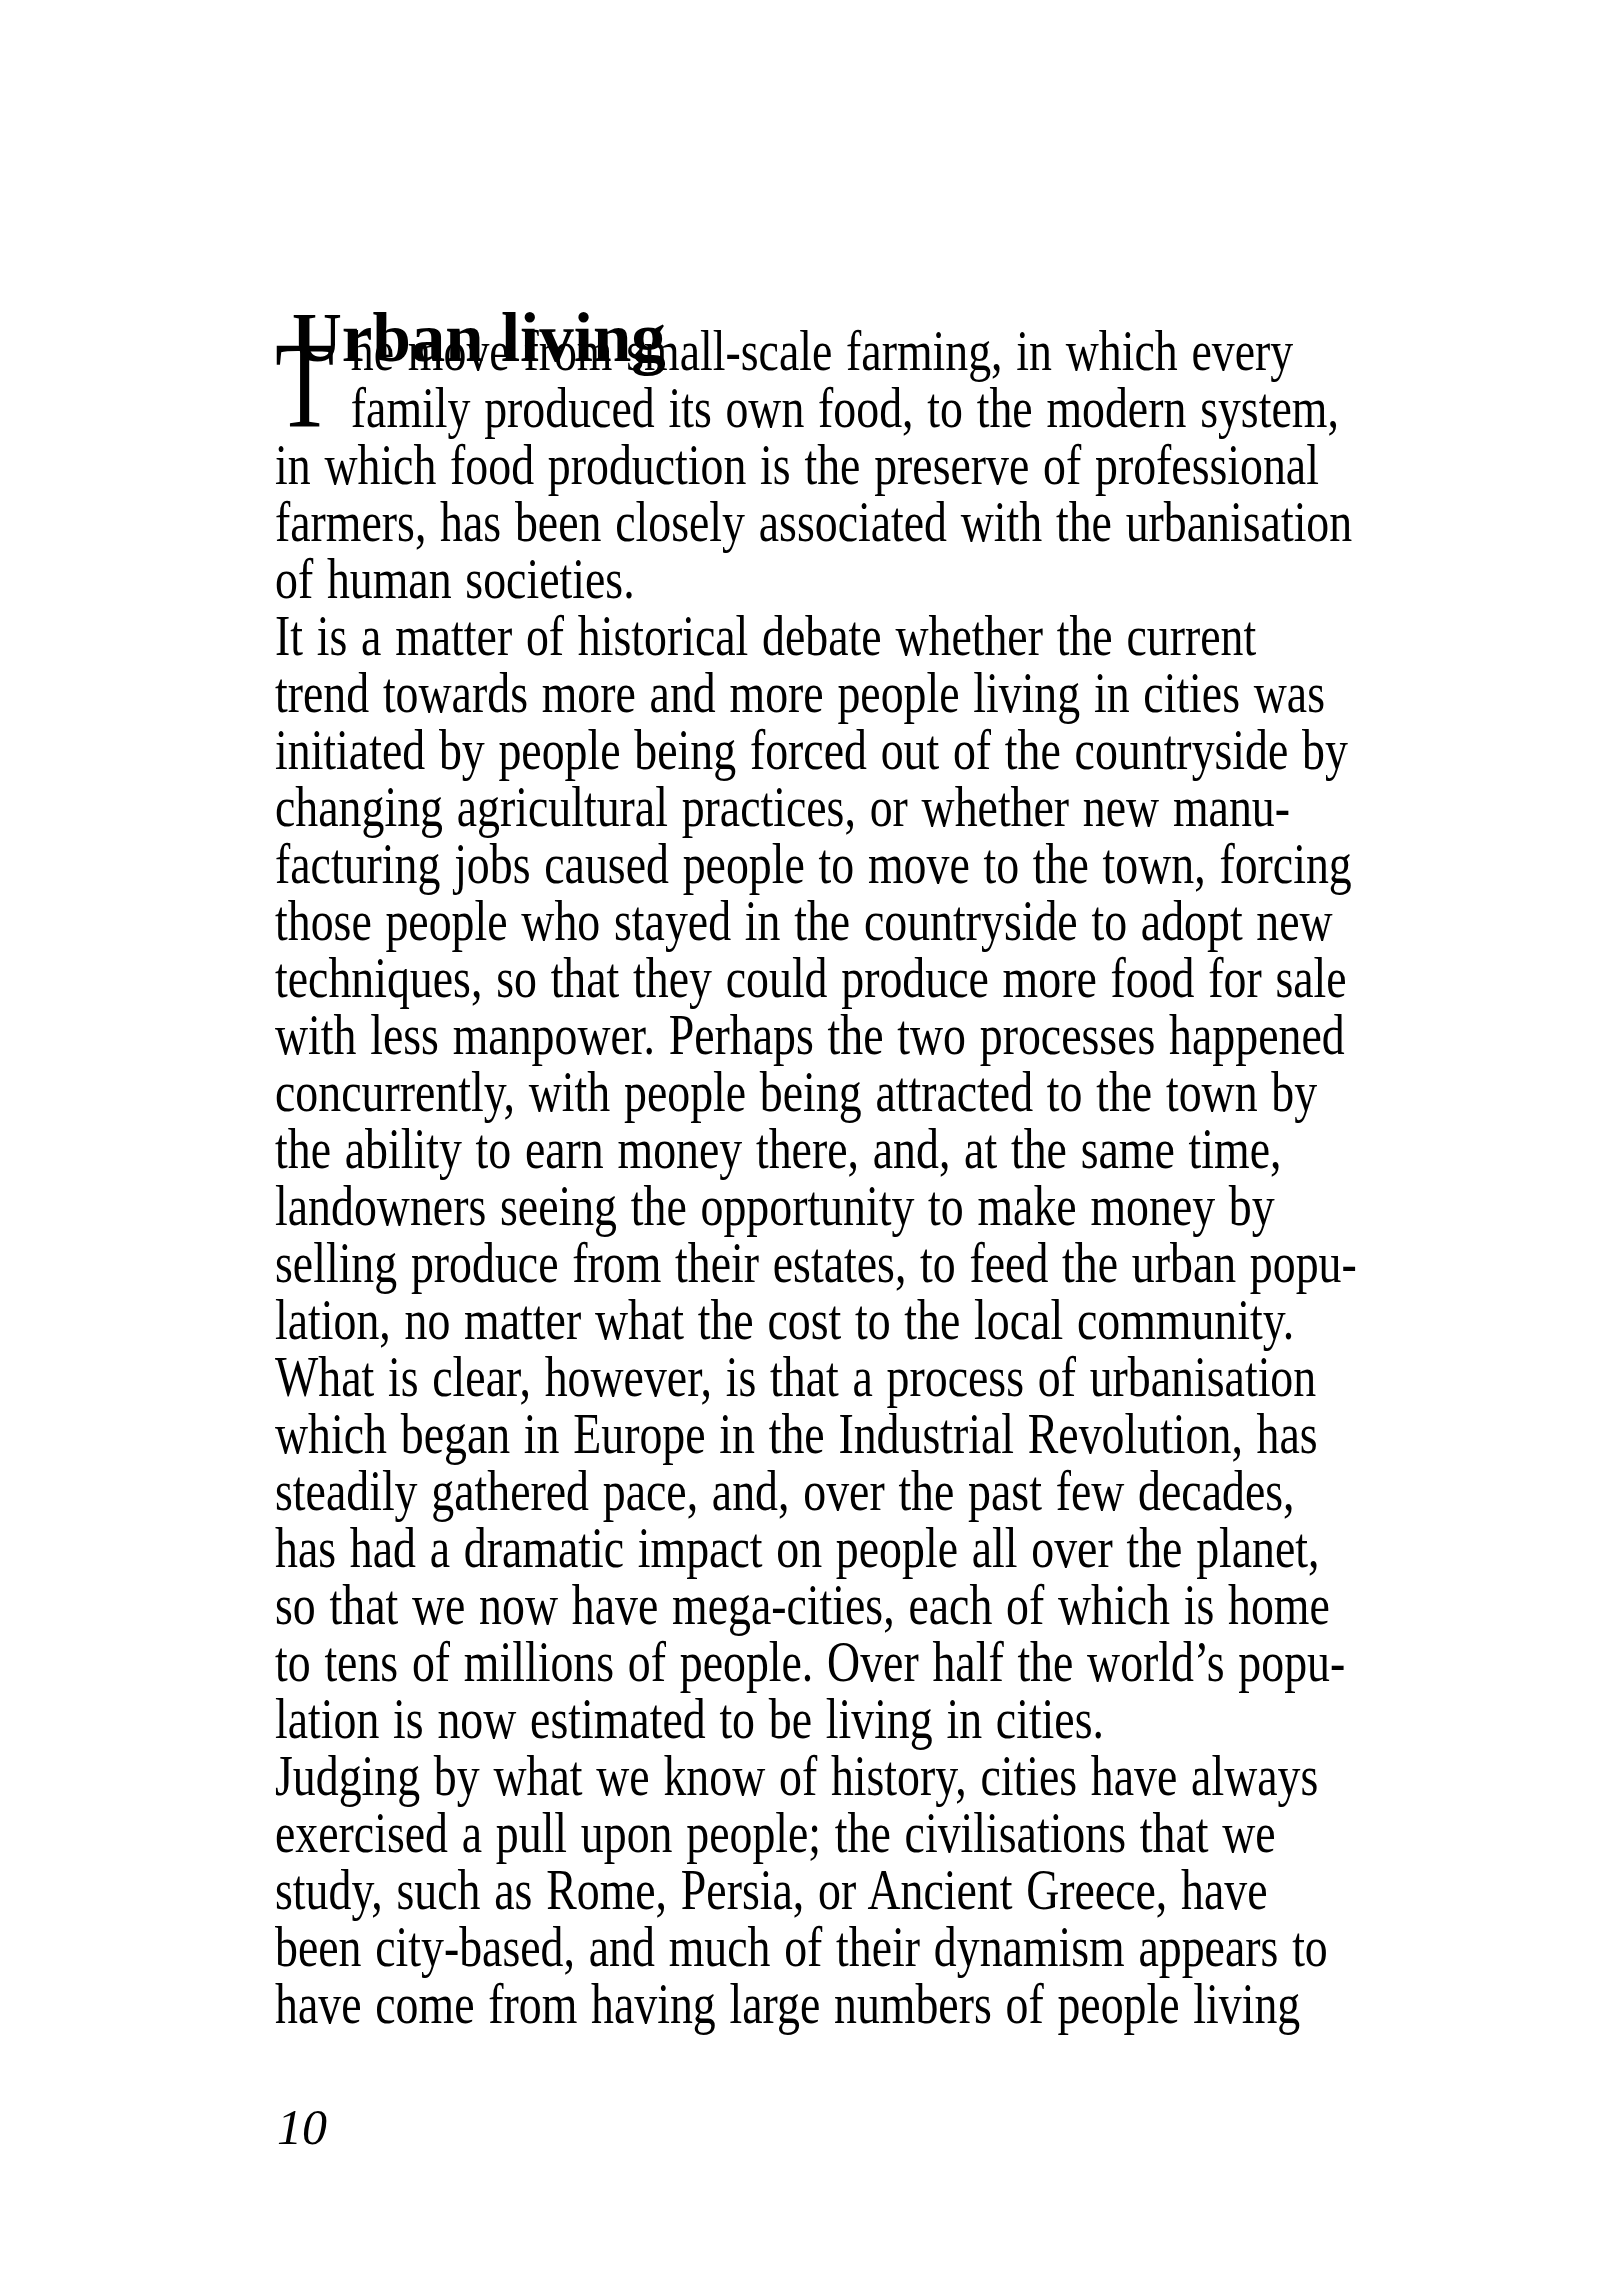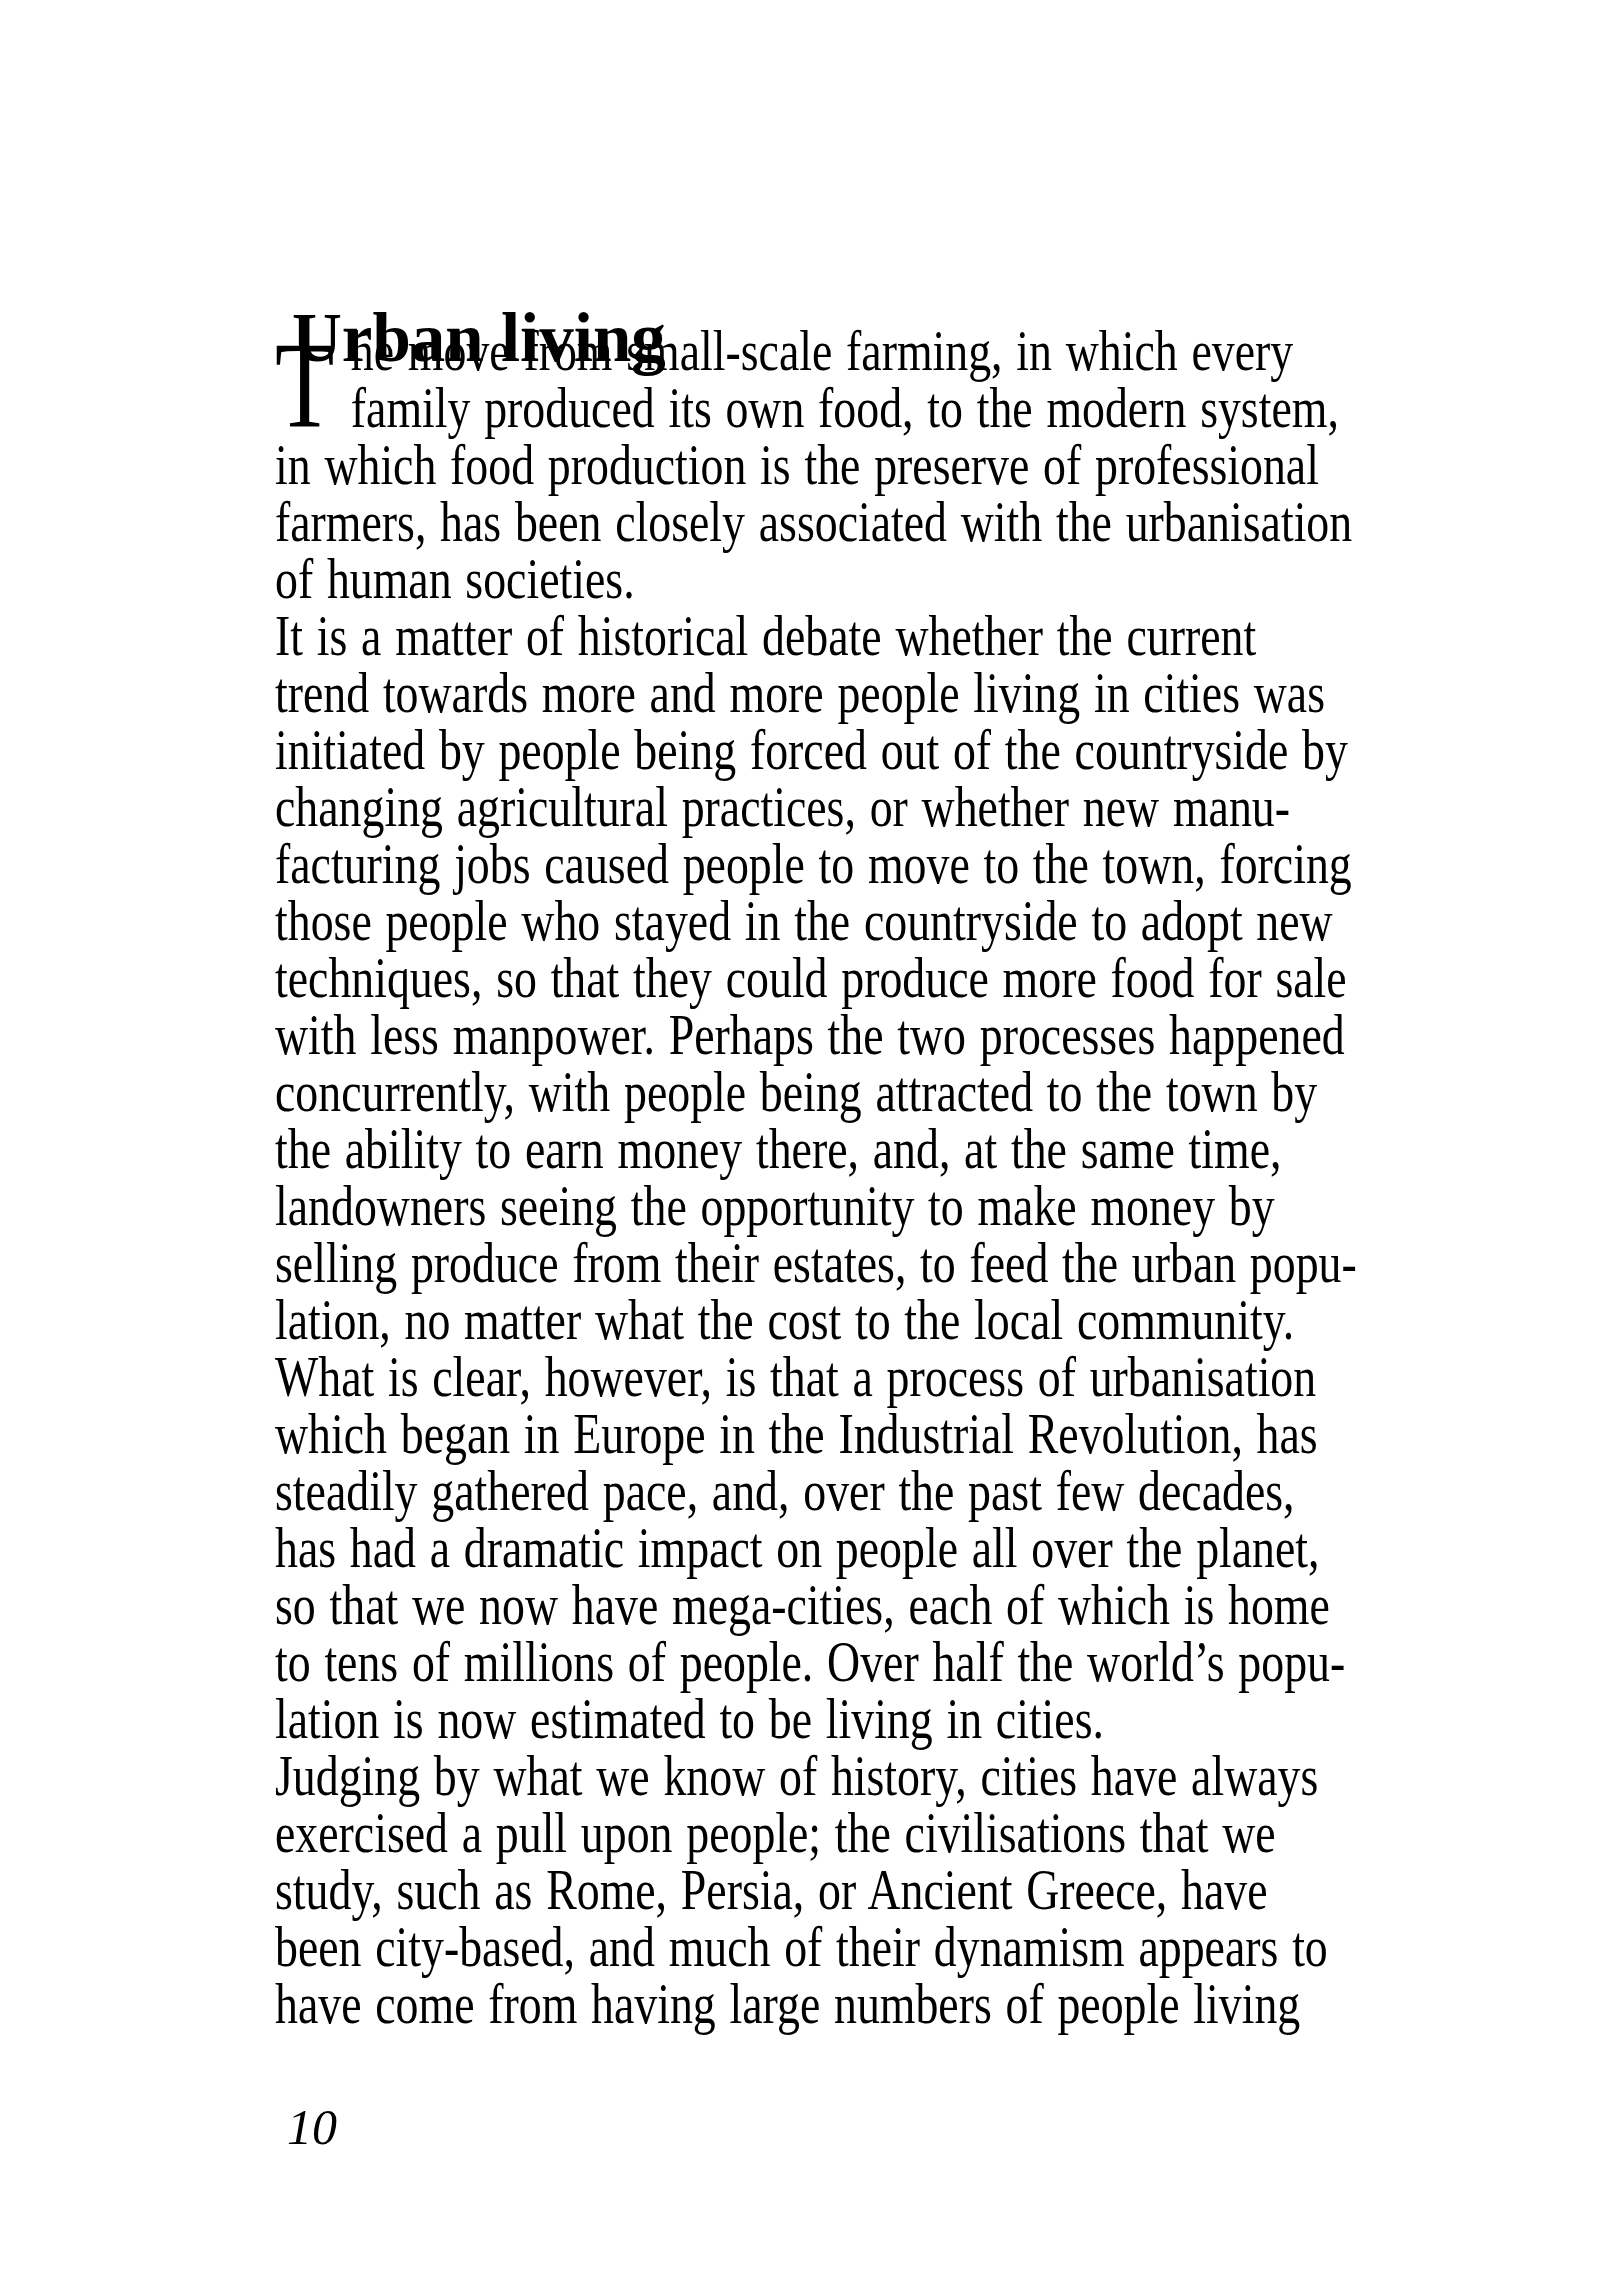--- a/index.html
+++ b/index.html
@@ -48,21 +48,21 @@
   .drop-cap {
     float: left;
     width: 96px;
     height: 89px;
     padding-top: 20px;
     font-size: 123px;
     line-height: 85px;
   }
   .page-number {
     position: absolute;
-    left: 287px;
+    left: 277px;
     top: 2102px;
     font-size: 50px;
     line-height: 50px;
     font-style: italic;
   }
 </style>
 </head>
 <body>
 
 <div class="page">

